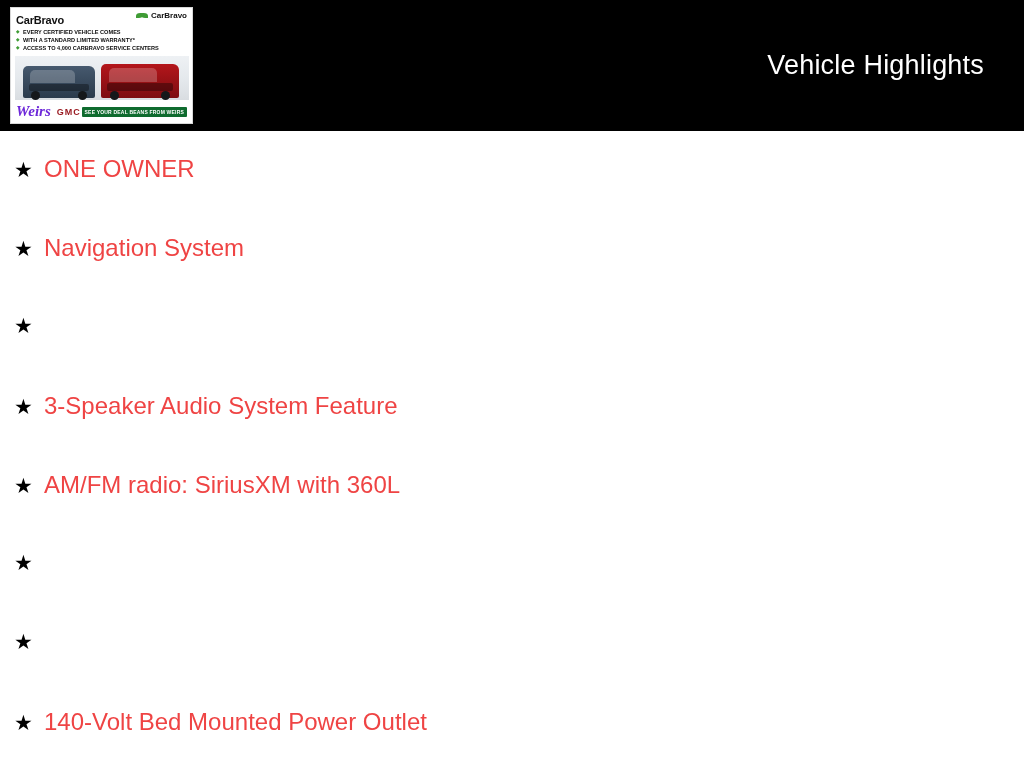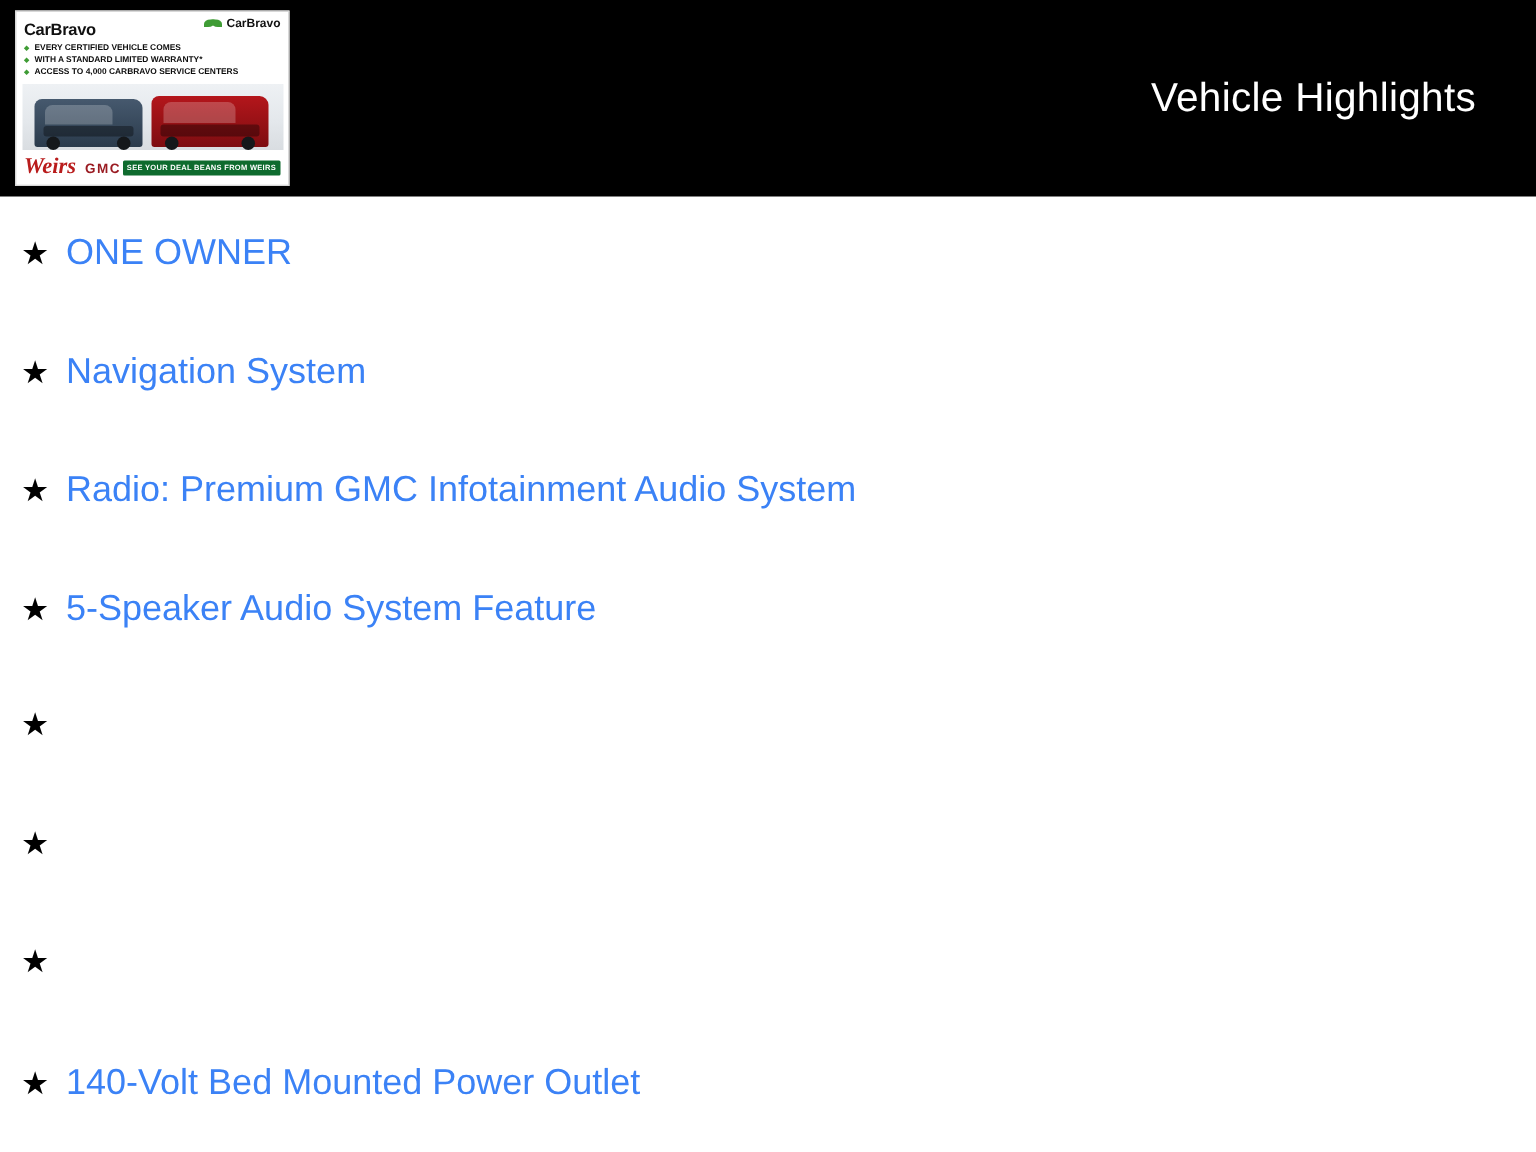--- a/index.html
+++ b/index.html
@@ -193,21 +193,21 @@
     align-items: center;
     padding: 0 5px;
     box-sizing: border-box;
   }
 
   .weirs-logo {
     font-family: "Liberation Serif", serif;
     font-style: italic;
     font-weight: bold;
     font-size: 15px;
-    color: #b91c1c;
+    color: #6d28d9;
     line-height: 1;
   }
 
   .gmc-logo {
     margin-left: 6px;
     font-size: 9px;
     font-weight: bold;
     color: #9a1b22;
     letter-spacing: 1px;
   }
@@ -248,21 +248,21 @@
   .hl-star {
     flex: 0 0 auto;
     width: 30px;
     font-size: 21px;
     color: #000000;
     line-height: 1;
   }
 
   .hl-text {
     font-size: 24px;
-    color: #3b82f6;
+    color: #ef4444;
     line-height: 1;
     white-space: nowrap;
   }
 </style>
 </head>
 <body>
 
 <div id="page">
 
   <div class="header">
@@ -315,28 +315,28 @@
     <li class="hl-item">
       <span class="hl-star">★</span>
       <span class="hl-text">ONE OWNER</span>
     </li>
     <li class="hl-item">
       <span class="hl-star">★</span>
       <span class="hl-text">Navigation System</span>
     </li>
     <li class="hl-item">
       <span class="hl-star">★</span>
-      <span class="hl-text">Radio: Premium GMC Infotainment Audio System</span>
-    </li>
-    <li class="hl-item">
-      <span class="hl-star">★</span>
-      <span class="hl-text">5-Speaker Audio System Feature</span>
-    </li>
-    <li class="hl-item">
-      <span class="hl-star">★</span>
+    </li>
+    <li class="hl-item">
+      <span class="hl-star">★</span>
+      <span class="hl-text">3-Speaker Audio System Feature</span>
+    </li>
+    <li class="hl-item">
+      <span class="hl-star">★</span>
+      <span class="hl-text">AM/FM radio: SiriusXM with 360L</span>
     </li>
     <li class="hl-item">
       <span class="hl-star">★</span>
     </li>
     <li class="hl-item">
       <span class="hl-star">★</span>
     </li>
     <li class="hl-item">
       <span class="hl-star">★</span>
       <span class="hl-text">140-Volt Bed Mounted Power Outlet</span>

